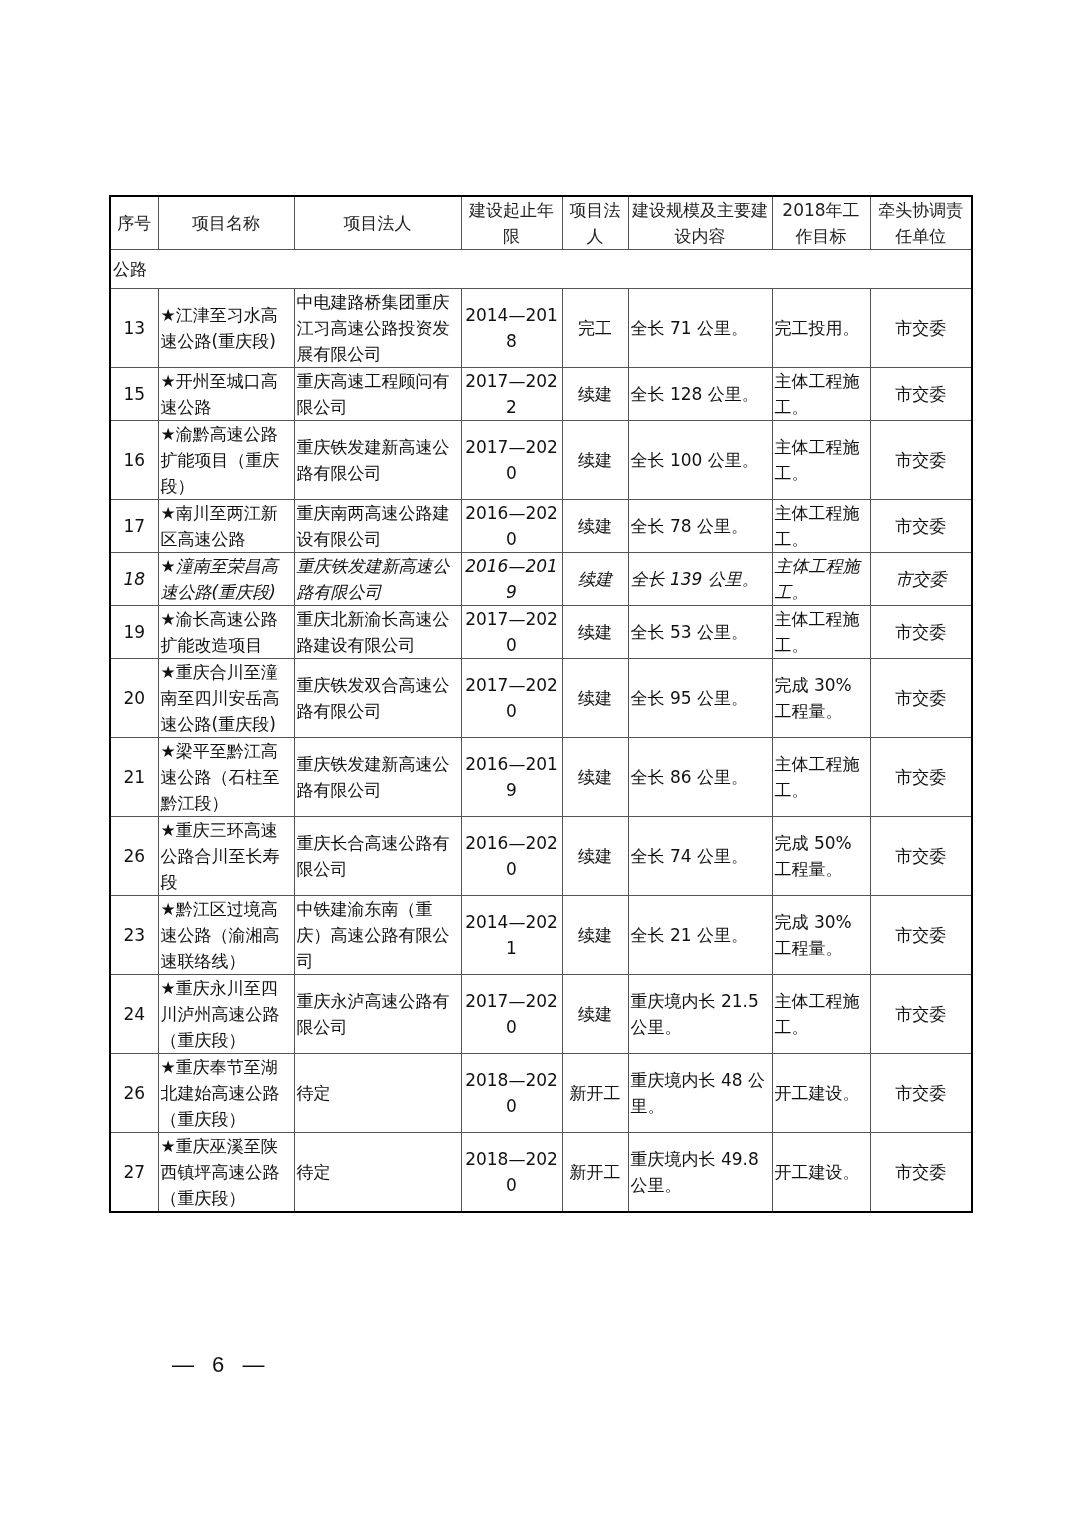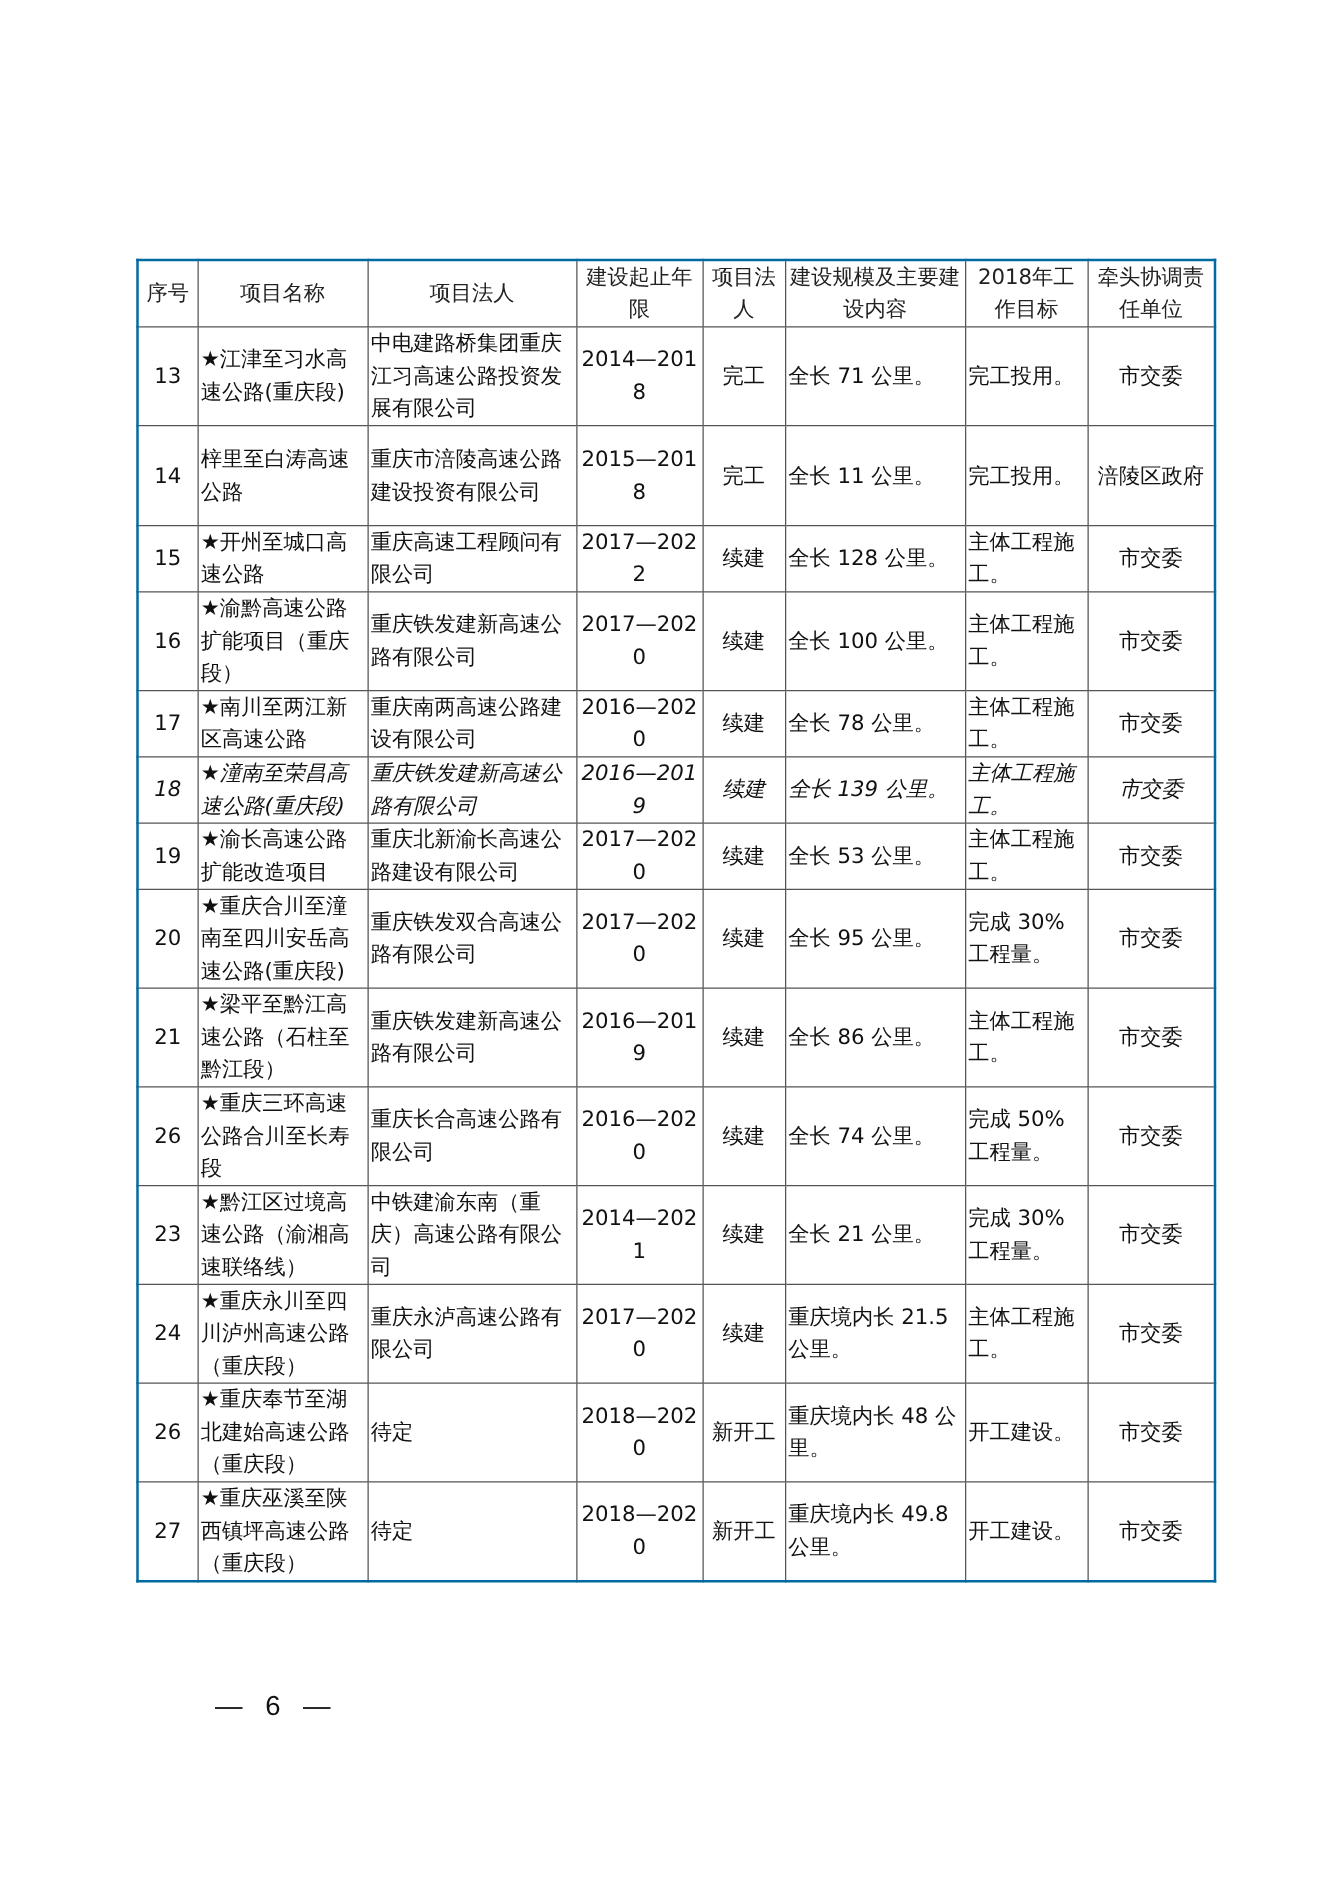--- a/index.html
+++ b/index.html
@@ -1,21 +1,21 @@
 <!DOCTYPE html>
 <html><head>
 <meta charset="utf-8">
 <style>
   html, body { margin: 0; padding: 0; background: #ffffff; }
   body { width: 1074px; height: 1520px; position: relative; font-family: "DejaVu Sans", "Liberation Sans", sans-serif; color: #111; }
   .page { position: absolute; left: 0; top: 0; width: 1074px; height: 1520px; background: #fff; }
   table.proj {
-    position: absolute; left: 109px; top: 207px;
+    position: absolute; left: 109px; top: 195px;
     width: 862px; border-collapse: collapse; table-layout: fixed;
-    border: 2px solid #0369a1;
+    border: 2px solid #000000;
   }
   table.proj td, table.proj th {
     border: 1px solid #555;
     font-size: 17px; line-height: 26px; font-weight: normal;
     padding: 0 2px; vertical-align: middle; word-break: break-all;
   }
   th { text-align: center; color: #222; }
   .c { text-align: center; }
   .l { text-align: left; }
   .cat td { text-align: left; height: 38px; }
@@ -43,39 +43,32 @@
         <th>项目名称</th>
         <th>项目法人</th>
         <th>建设起止年限</th>
         <th>项目法人</th>
         <th>建设规模及主要建设内容</th>
         <th>2018年工作目标</th>
         <th>牵头协调责任单位</th>
       </tr>
     </thead>
     <tbody id="tbody">
+      <tr class="cat">
+        <td colspan="8">公路</td>
+      </tr>
     <tr style="height: 78px;">
           <td class="c">13</td>
           <td class="l">★江津至习水高速公路(重庆段)</td>
           <td class="l">中电建路桥集团重庆江习高速公路投资发展有限公司</td>
           <td class="c">2014—2018</td>
           <td class="c">完工</td>
           <td class="l">全长 71 公里。</td>
           <td class="l">完工投用。</td>
           <td class="c">市交委</td>
-        </tr>
-        <tr style="height: 80px;">
-          <td class="c">14</td>
-          <td class="l">梓里至白涛高速公路</td>
-          <td class="l">重庆市涪陵高速公路建设投资有限公司</td>
-          <td class="c">2015—2018</td>
-          <td class="c">完工</td>
-          <td class="l">全长 11 公里。</td>
-          <td class="l">完工投用。</td>
-          <td class="c">涪陵区政府</td>
         </tr>
         <tr style="height: 52px;">
           <td class="c">15</td>
           <td class="l">★开州至城口高速公路</td>
           <td class="l">重庆高速工程顾问有限公司</td>
           <td class="c">2017—2022</td>
           <td class="c">续建</td>
           <td class="l">全长 128 公里。</td>
           <td class="l">主体工程施工。</td>
           <td class="c">市交委</td>

